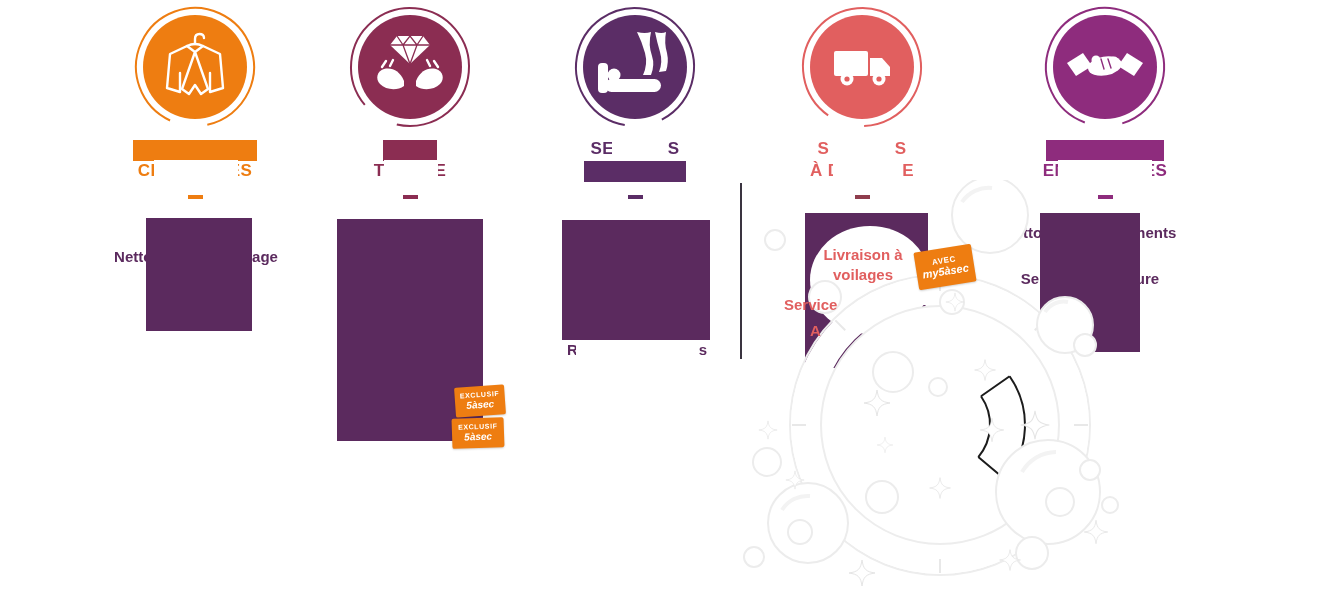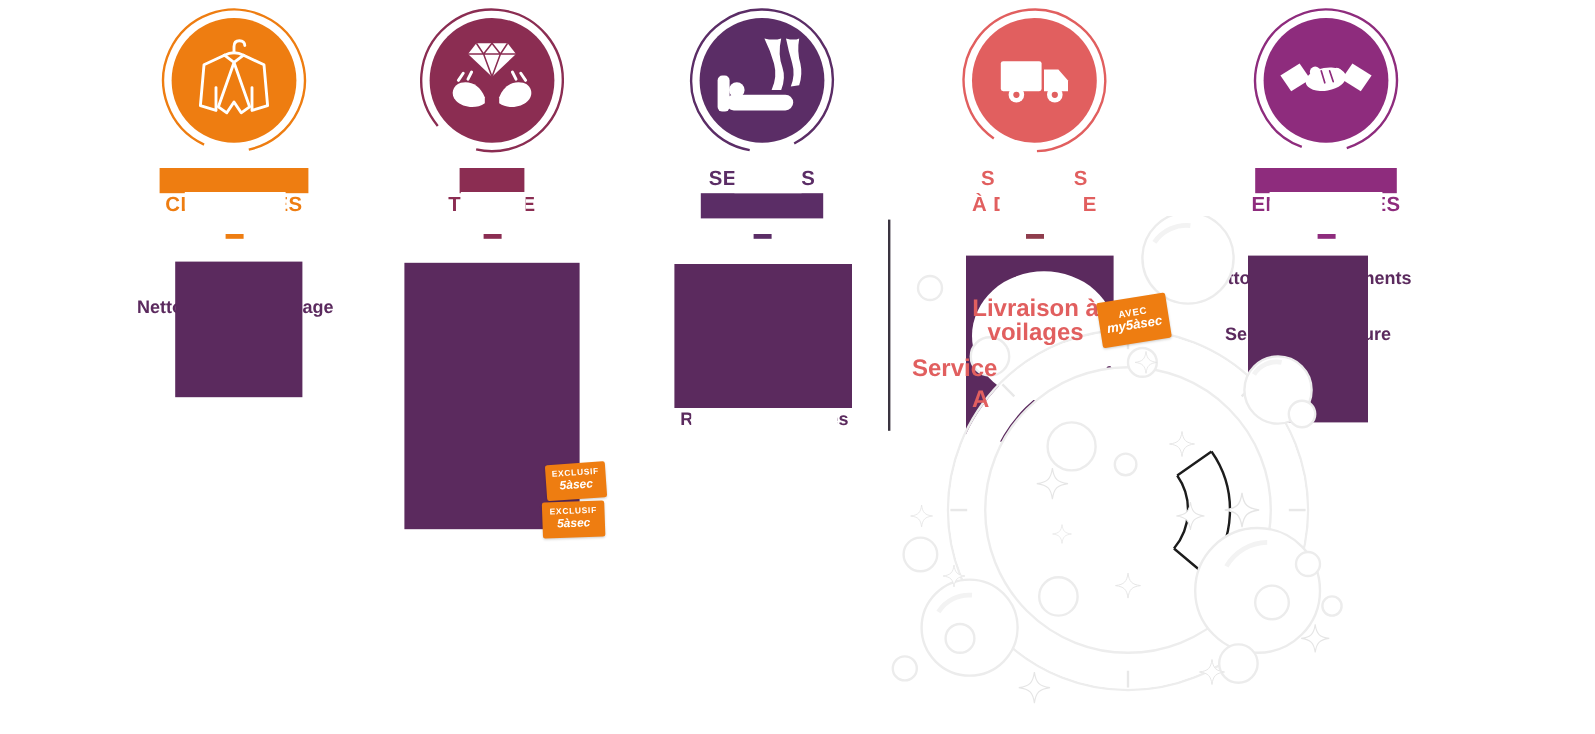--- a/index.html
+++ b/index.html
@@ -18,21 +18,21 @@
     justify-content:center; font-size:15px; font-weight:bold; color:transparent;
     overflow:hidden;
   }
   .dash { position:absolute; width:15px; height:4px; z-index:2; }
   .pbox { position:absolute; background:#5B2A5E; z-index:2; }
   .ptext {
     position:absolute; width:200px; text-align:center; color:#5B2A5E;
     font-weight:bold; font-size:15px; white-space:nowrap; z-index:1;
   }
   .occ { position:absolute; background:#fff; z-index:3; }
-  .red { position:absolute; color:#E15F5F; font-weight:bold; font-size:20px; white-space:nowrap; z-index:5; }
+  .red { position:absolute; color:#E15F5F; font-weight:bold; font-size:15px; white-space:nowrap; z-index:5; }
   .center200 { width:200px; text-align:center; }
   .badge {
     position:absolute; background:#EE7D11; color:#fff; display:flex;
     flex-direction:column; align-items:center; justify-content:center;
     line-height:1.15; z-index:5; border-radius:2px;
     box-shadow:0 1px 2px rgba(0,0,0,.18);
   }
   .b-top { font-size:7px; font-weight:bold; letter-spacing:.6px; }
   .b-top.lg { font-size:8px; }
   .b-bottom { font-size:10px; font-weight:bold; font-style:italic; }
@@ -223,21 +223,21 @@
       <use href="#sp" transform="translate(280,380) scale(0.8)"></use>
       <use href="#sp" transform="translate(65,300) scale(0.7)"></use>
       <use href="#sp" transform="translate(305,245) scale(1.1)"></use>
       <use href="#sp" transform="translate(255,190) scale(0.8)"></use>
       <use href="#sp" transform="translate(262,250) scale(0.9)"></use>
     </g>
   </svg>
 
   <div class="red center200" style="left:763px;top:246px">Livraison à</div>
   <div class="red center200" style="left:763px;top:266px">voilages</div>
-  <div class="red" style="left:760px;top:296px">Service</div>
+  <div class="red" style="left:784px;top:296px">Service</div>
   <div class="red" style="left:810px;top:322px">A</div>
 
   <div class="badge" style="left:916px;top:248px;width:58px;height:38px;transform:rotate(-9deg)">
     <span class="b-top lg">AVEC</span>
     <span class="b-bottom lg">my5àsec</span>
   </div>
 
   <div class="badge" style="left:455px;top:386px;width:50px;height:30px;transform:rotate(-4deg)">
     <span class="b-top">EXCLUSIF</span>
     <span class="b-bottom">5àsec</span>

